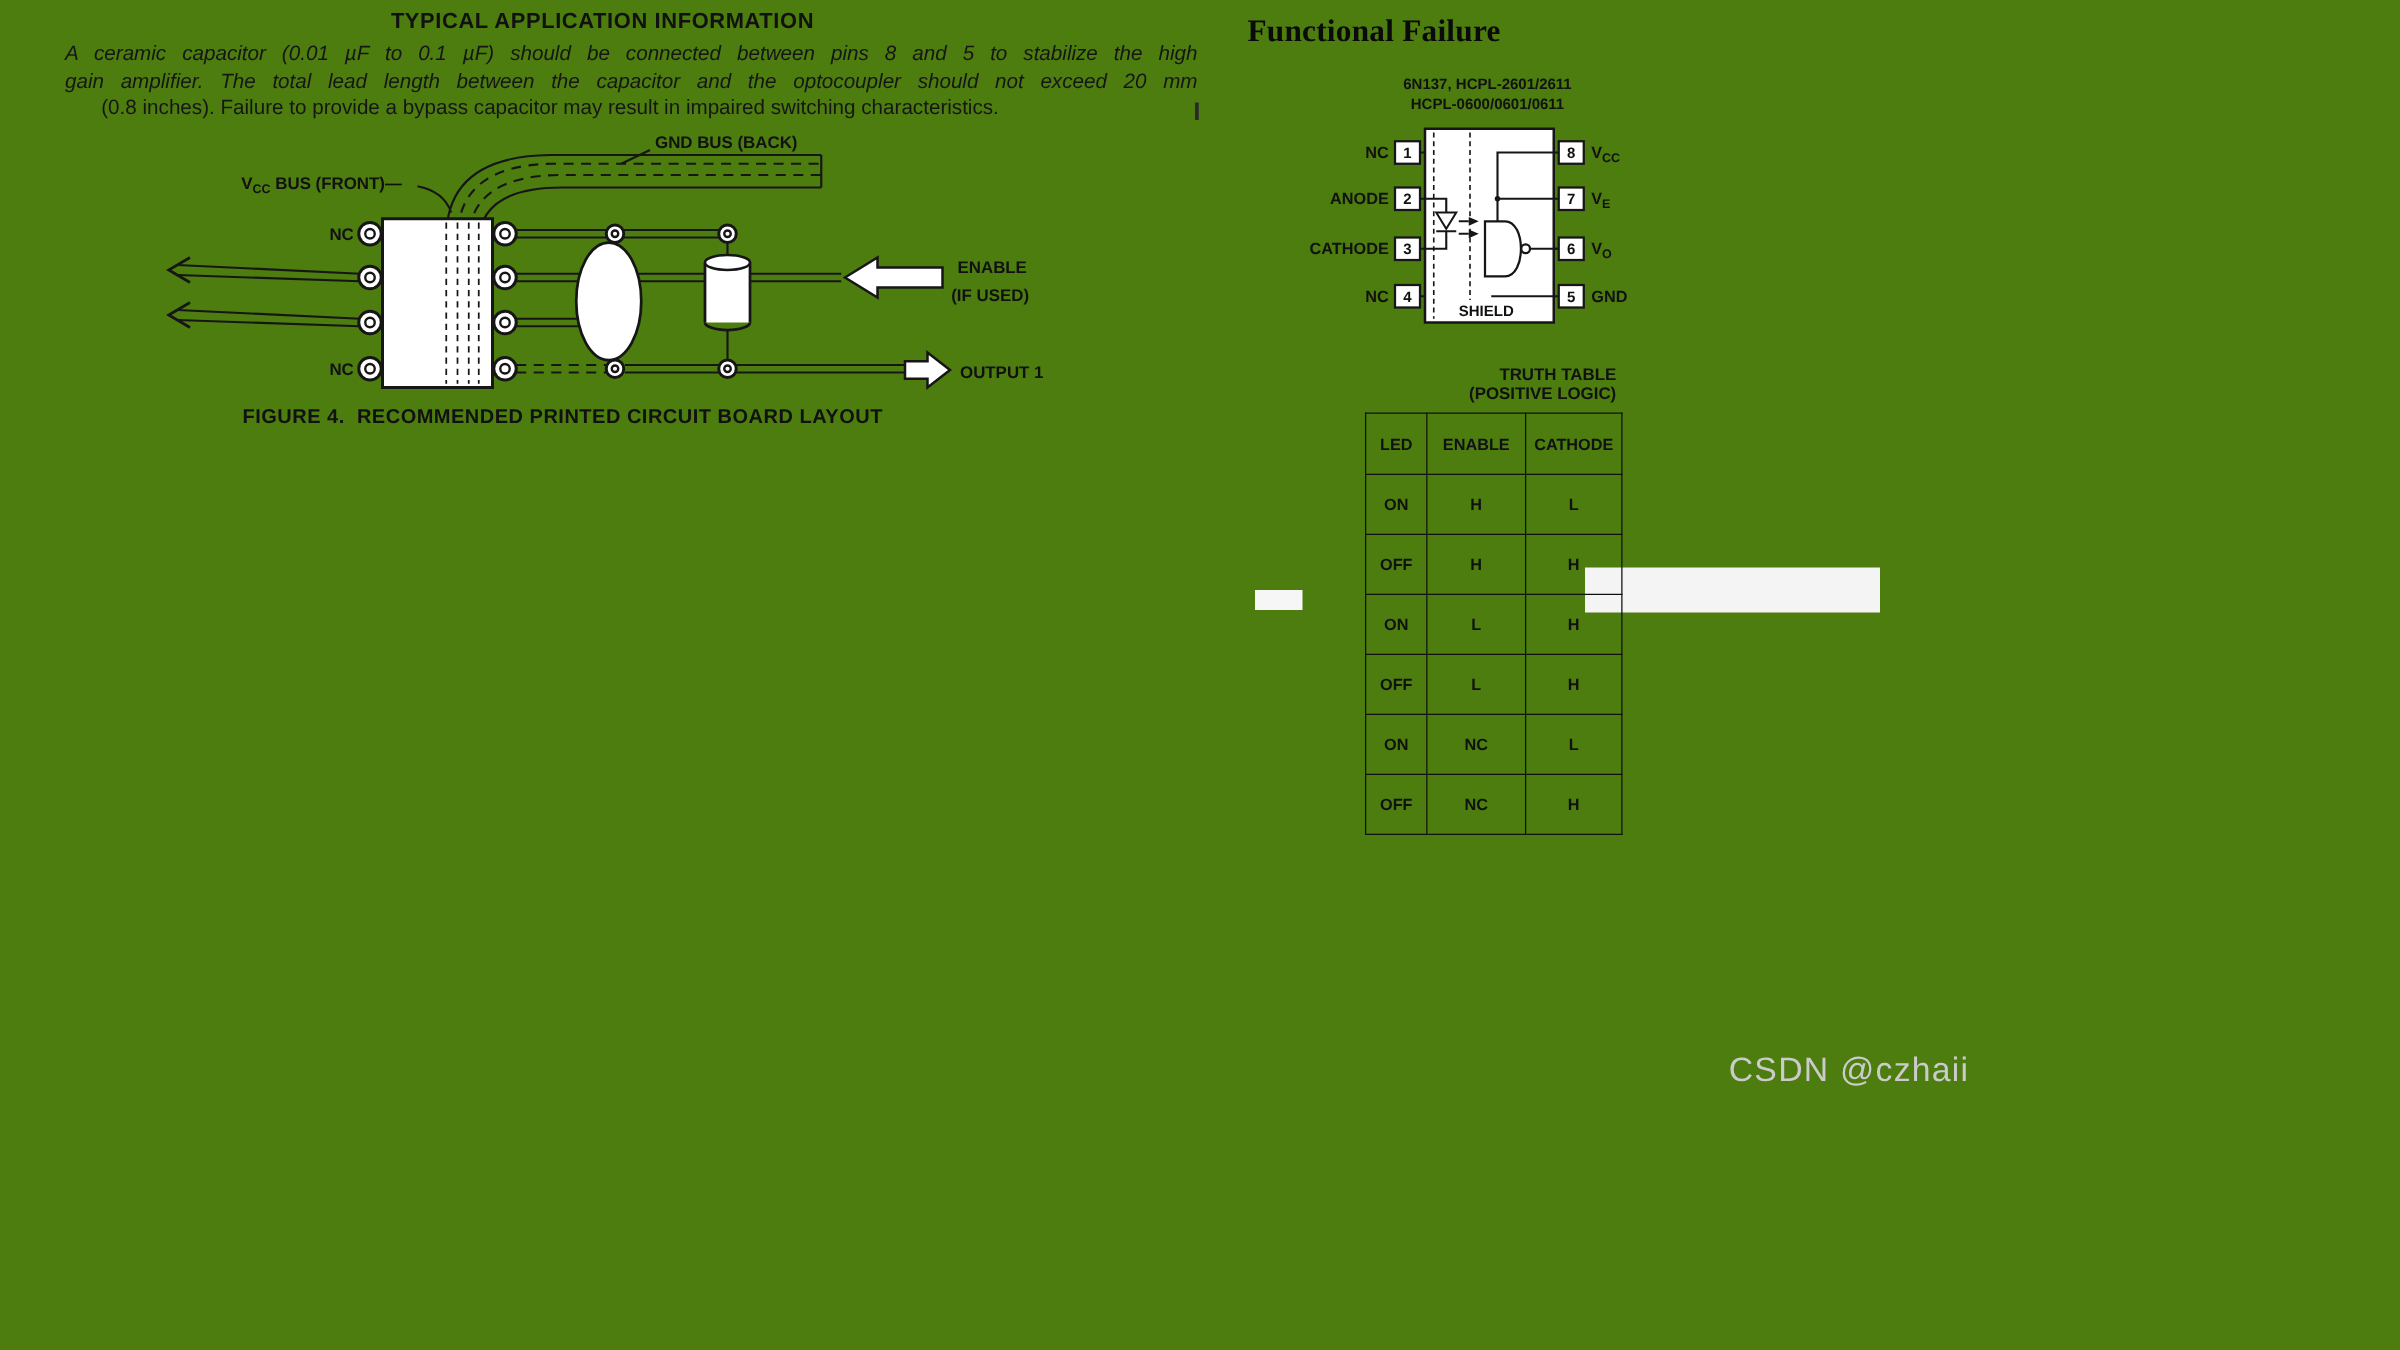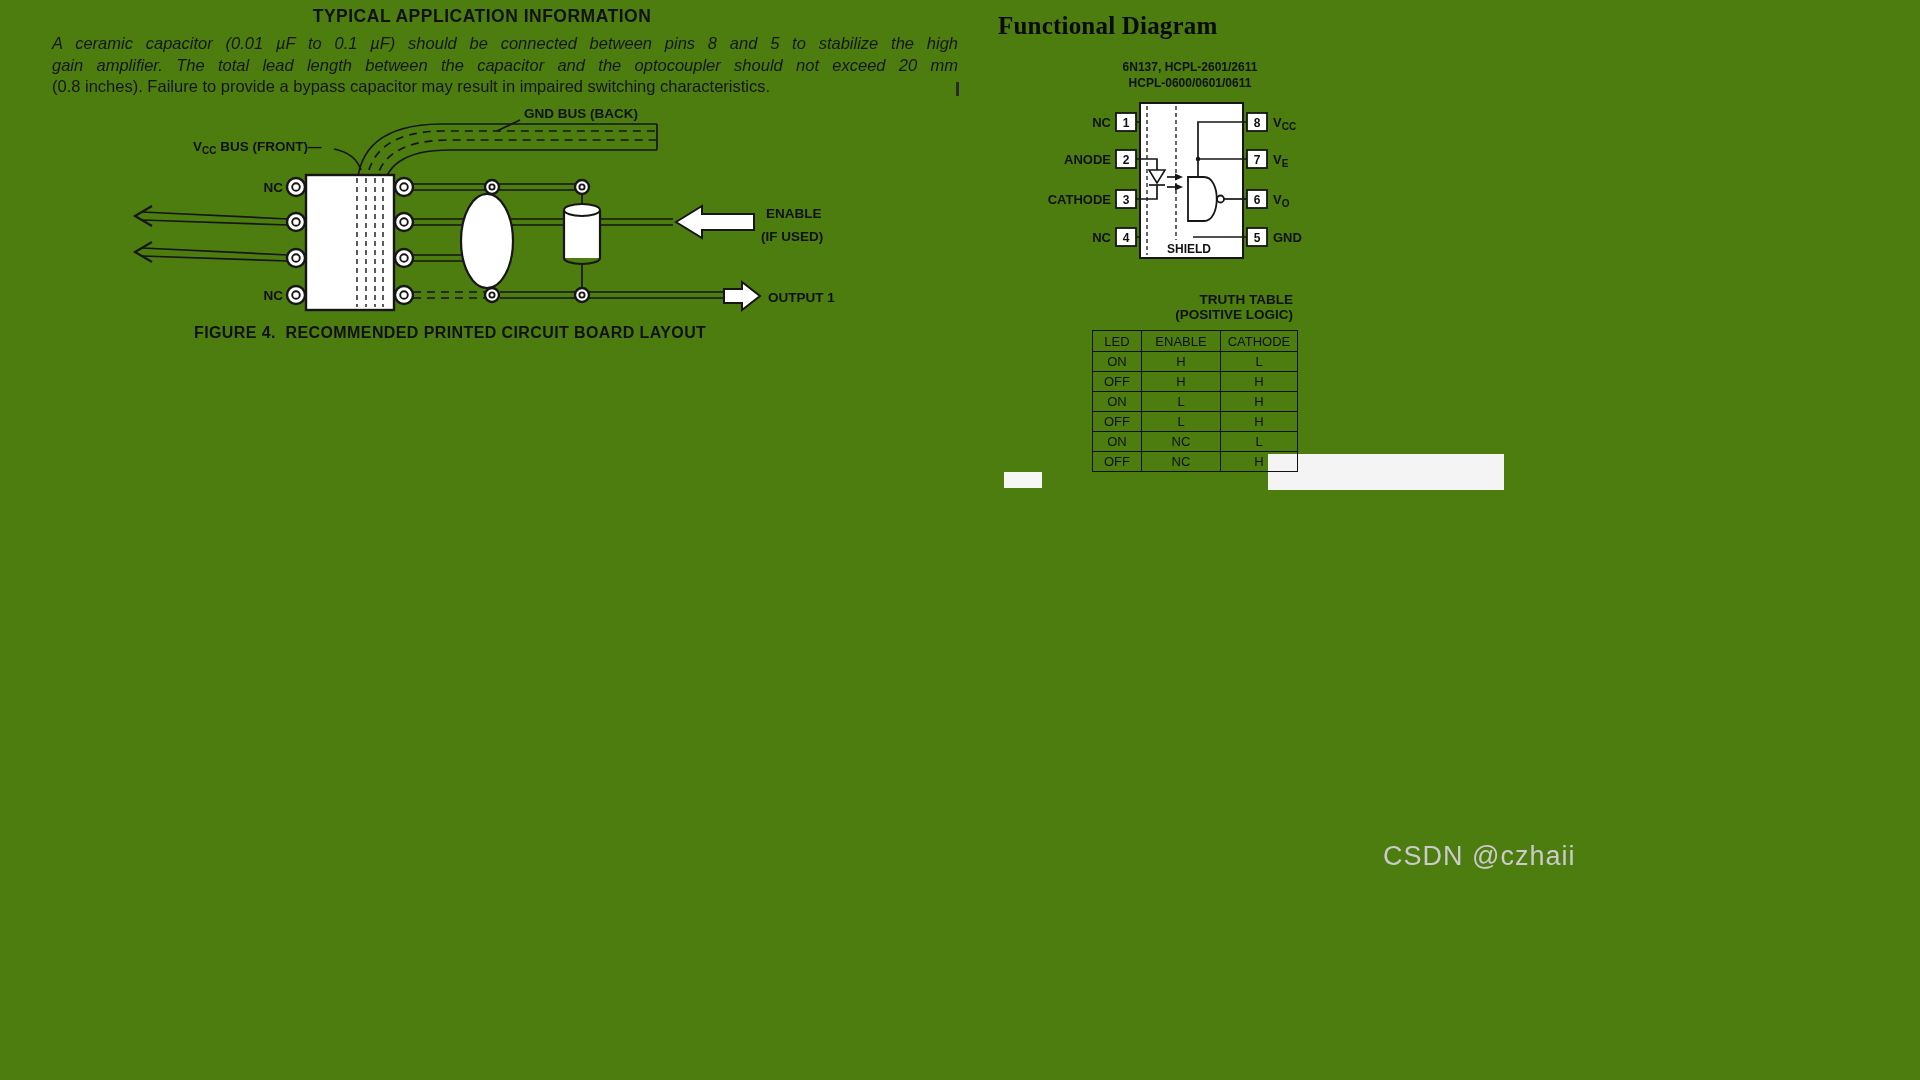--- a/index.html
+++ b/index.html
@@ -5,30 +5,30 @@
   html,body{margin:0;padding:0;background:#fff;}
   .page{position:relative;width:1920px;height:1080px;background:#4d7c0f;overflow:hidden;
         font-family:"Liberation Sans",sans-serif;color:#141414;}
   .abs{position:absolute;}
 
   
   .doc-title{left:52px;top:6px;width:860px;text-align:center;font-weight:bold;
              font-size:17.5px;letter-spacing:.5px;color:#111;}
   .para{left:52px;top:33px;width:906px;font-size:16.5px;line-height:21.5px;color:#161616;}
   .para .ln1{white-space:nowrap;text-align:justify;text-align-last:justify;font-style:italic;}
-  .para .ln3{white-space:nowrap;}
+  .para .ln3{white-space:nowrap;margin-left:29px;}
 
   
   .func-title{left:998px;top:12px;font-family:"Liberation Serif",serif;font-weight:bold;
               font-size:25px;color:#0a0a0a;letter-spacing:.2px;}
   .part-line{left:1030px;width:320px;text-align:center;font-weight:bold;font-size:12px;color:#111;}
   .tt-title{left:1092px;width:201px;text-align:right;font-weight:bold;font-size:13.5px;color:#111;}
   table.tt{left:1092px;top:330px;border-collapse:collapse;}
-  table.tt th,table.tt td{border:1.6px solid #111;font-weight:normal;font-size:13px;
-        text-align:center;padding:1px 4px;height:17px;color:#111;margin-left:16px;}
+  table.tt th,table.tt td{border:1.6px solid #111;font-weight:bold;font-size:13px;
+        text-align:center;padding:15px 4px;height:17px;color:#111;margin-left:16px;}
   table.tt th{height:18px;}
   .col-led{width:40px;}  .col-en{width:70px;}  .col-out{width:68px;}
 
   .watermark{left:1383px;top:841px;font-size:27px;letter-spacing:1px;color:#cbcbcb;}
 
   .artifact{background:#f4f4f4;}
   .scanbar{background:#2a2a2a;}
 
   
   .ln{stroke:#161616;stroke-width:1.7;fill:none;stroke-linecap:butt;}
@@ -156,21 +156,21 @@
     <text class="flabel" x="404" y="18">GND BUS (BACK)</text>
     <text class="flabel" x="73" y="51"><tspan>V</tspan><tspan class="sub" dy="3">CC</tspan><tspan dy="-3">&nbsp;BUS (FRONT)—</tspan></text>
     <text class="flabel" x="163" y="92" text-anchor="end">NC</text>
     <text class="flabel" x="163" y="200" text-anchor="end">NC</text>
     <text class="flabel" x="646" y="118">ENABLE</text>
     <text class="flabel" x="641" y="141">(IF USED)</text>
     <text class="flabel" x="648" y="202">OUTPUT 1</text>
     <text class="fcap" x="74" y="238">FIGURE 4.&nbsp;&nbsp;RECOMMENDED PRINTED CIRCUIT BOARD LAYOUT</text>
   </svg>
 
-  <div class="abs func-title">Functional Diagram</div>
+  <div class="abs func-title">Functional Failure</div>
   <div class="abs part-line" style="top:60px;">6N137, HCPL-2601/2611</div>
   <div class="abs part-line" style="top:76px;">HCPL-0600/0601/0611</div>
 
   <svg class="abs" style="left:1030px;top:95px;" width="290" height="175" viewBox="0 0 290 175">
 
     <rect x="110" y="8" width="103" height="155" fill="#fff" stroke="#161616" stroke-width="2"></rect>
 
     <g>
       <path class="ln dash3" d="M117,11 V160"></path>
       <path class="ln dash3" d="M146,11 V145"></path>

